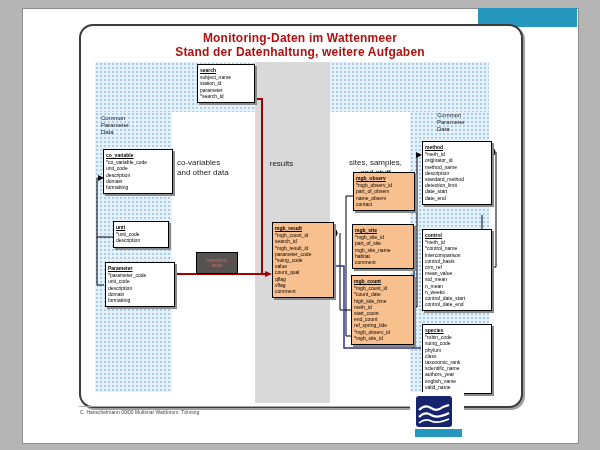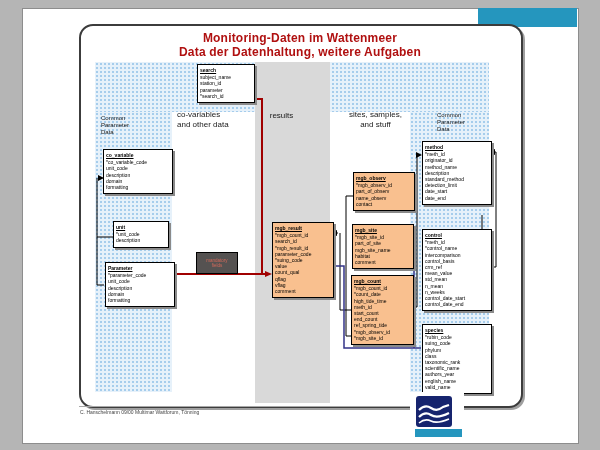--- a/index.html
+++ b/index.html
@@ -33,21 +33,21 @@
     background-color:#e6f1fa;
     background-image:radial-gradient(circle,#a6cdec 38%,rgba(0,0,0,0) 40%);
     background-size:4px 4px;
   }
   .panel-gray{background:#d9d9d9;}
   #panel-top{left:95px;top:62px;width:394px;height:50px;}
   #panel-left{left:95px;top:112px;width:77px;height:280px;}
   #panel-right{left:410px;top:112px;width:79px;height:281px;}
   #panel-results{left:255px;top:62px;width:75px;height:341px;}
 
-  .col-label{font-size:8px;line-height:9.5px;color:#1a1a1a;}
+  .col-label{font-size:8px;line-height:9.5px;color:#1a1a1a;margin-top:48px;}
   .common-label{font-size:6px;line-height:7px;color:#1a1a1a;}
 
   
   .entity{
     position:absolute;border:1px solid #000;background:#fff;
     box-shadow:2px 2px 0 #8a8a8a;padding:2px 2px 3px 2px;
     font-size:5px;line-height:6.2px;color:#000;
   }
   .entity.orange{background:#f9c08f;}
   .ent-title{font-weight:bold;text-decoration:underline;margin-bottom:1px;white-space:nowrap;}
@@ -70,21 +70,21 @@
   svg{position:absolute;left:0;top:0;}
 </style>
 </head>
 <body>
 
 <div class="abs" id="window"></div>
 <div class="abs" id="teal-top"></div>
 <div class="abs" id="slide"></div>
 
 <div class="abs title-line" style="top:31px;">Monitoring-Daten im Wattenmeer</div>
-<div class="abs title-line" style="top:45px;">Data der Datenhaltung, weitere Aufgaben</div>
+<div class="abs title-line" style="top:45px;">Stand der Datenhaltung, weitere Aufgaben</div>
 
 <div class="abs panel-blue" id="panel-top"></div>
 <div class="abs panel-blue" id="panel-left"></div>
 <div class="abs panel-blue" id="panel-right"></div>
 <div class="abs panel-gray" id="panel-results"></div>
 
 <div class="abs common-label preline" style="left:101px;top:115px;">Common
 Parameter
 Data</div>
 <div class="abs col-label preline" style="left:177px;top:110px;">co-variables

